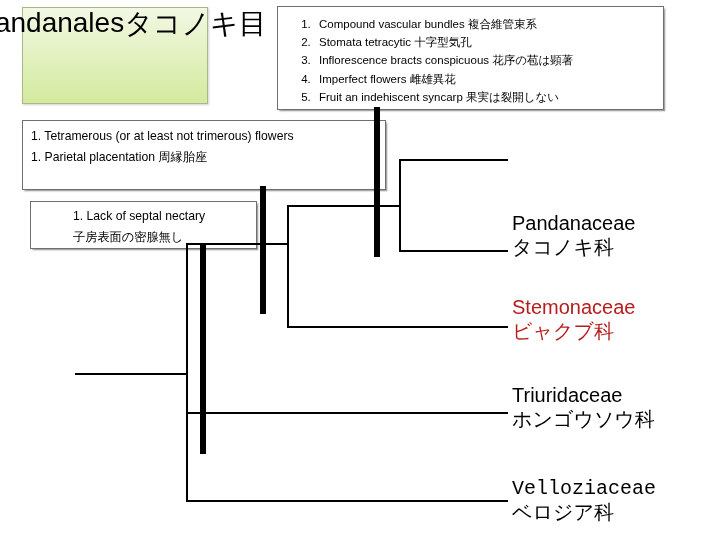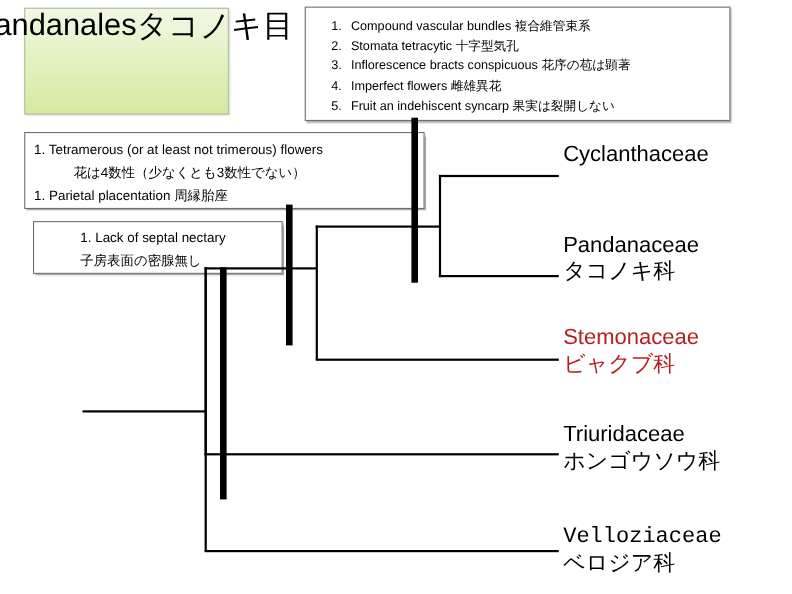--- a/index.html
+++ b/index.html
@@ -160,21 +160,20 @@
       <li>Compound vascular bundles 複合維管束系</li>
       <li>Stomata tetracytic  十字型気孔</li>
       <li>Inflorescence bracts conspicuous  花序の苞は顕著</li>
       <li>Imperfect flowers  雌雄異花</li>
       <li>Fruit an indehiscent syncarp  果実は裂開しない</li>
     </ol>
   </div>
 
   <div class="annot" id="annot-tetramerous">
     <div class="r">1. Tetramerous  (or at least not trimerous) flowers</div>
-    <div class="r indent">花は4数性（少なくとも3数性でない）</div>
     <div class="r">1. Parietal placentation  周縁胎座</div>
   </div>
 
   <div class="annot" id="annot-nectary">
     <div class="r indent">1. Lack of septal nectary</div>
     <div class="r indent">子房表面の密腺無し</div>
   </div>
 
   <div class="hline" style="left:75px; top:373px; width:112px;"></div>
 
@@ -198,21 +197,20 @@
 
   <div class="hline" style="left:399px; top:159px; width:109px;"></div>
 
   <div class="hline" style="left:399px; top:250px; width:109px;"></div>
 
   <div class="bar" style="left:374px; top:107px; height:150px;"></div>
   <div class="bar" style="left:260px; top:186px; height:128px;"></div>
   <div class="bar" style="left:200px; top:243px; height:211px;"></div>
 
   <div class="taxon" style="top:128px;">
-    <div class="sci">Cyclanthaceae</div>
   </div>
 
   <div class="taxon" style="top:211px;">
     <div class="sci">Pandanaceae</div>
     <div class="jp">タコノキ科</div>
   </div>
 
   <div class="taxon highlight" style="top:295px;">
     <div class="sci">Stemonaceae</div>
     <div class="jp">ビャクブ科</div>

